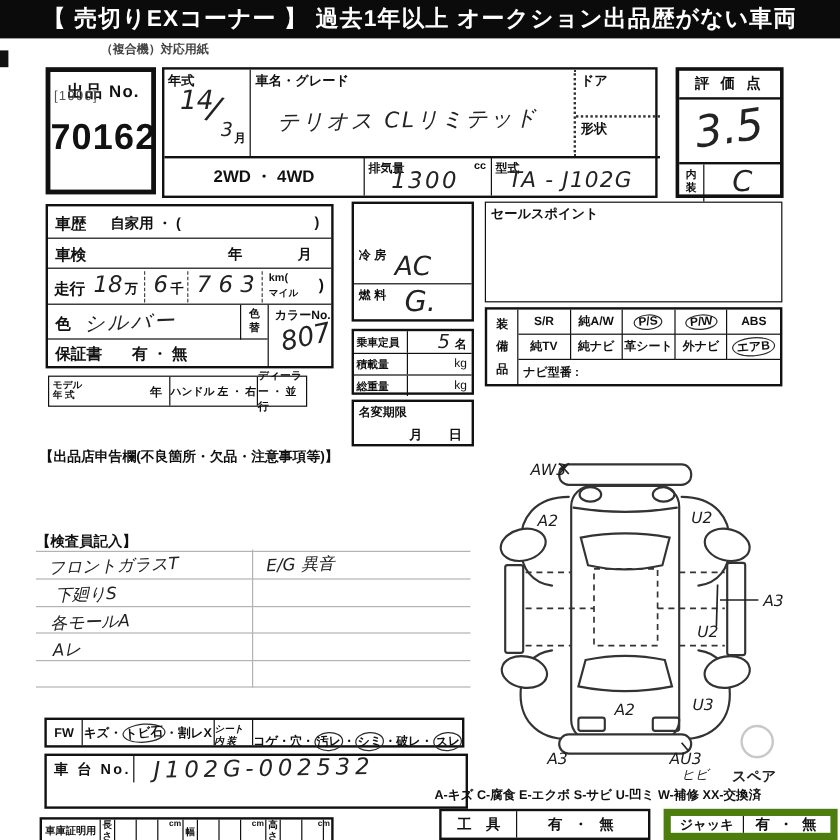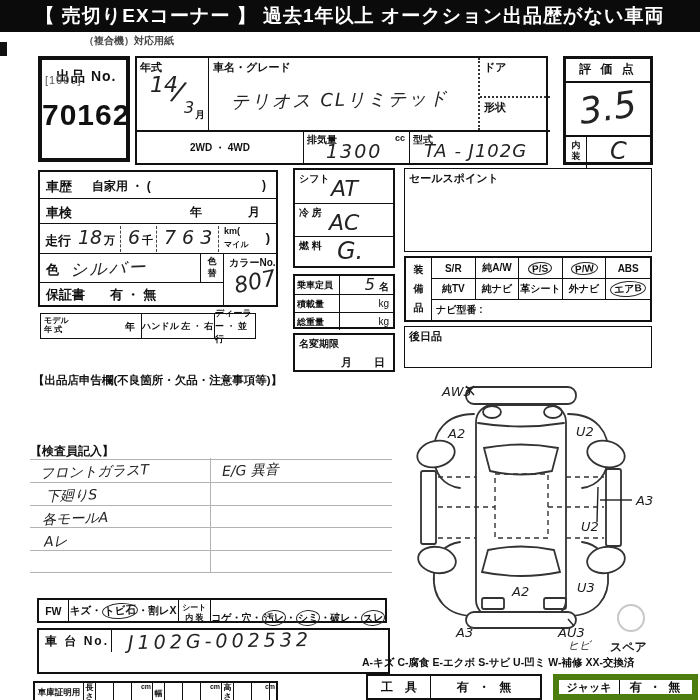--- a/index.html
+++ b/index.html
@@ -43,21 +43,21 @@
       <span class="hw abs" style="left:22px;top:30px;font-size:18px;letter-spacing:2px;transform:rotate(-1deg);">テリオス CLリミテッド</span>
     </div>
     <div class="abs cell" style="left:343px;top:0;width:70px;height:72px;">
       <span class="lbl abs" style="left:4px;top:2px;font-size:11px;">ドア</span>
       <div class="abs" style="left:0;top:38px;width:100%;border-top:2px dotted #333;"></div>
       <span class="lbl abs" style="left:4px;top:42px;font-size:11px;">形状</span>
     </div>
 
     <div class="abs cell" style="left:0;top:72px;width:167px;height:33px;border-top:2px solid #111;border-right:1.5px solid #111;
                 display:flex;align-items:center;justify-content:center;">
-      <span class="lbl" style="font-size:10px;">2WD ・ 4WD</span>
+      <span class="lbl" style="font-size:14px;">2WD ・ 4WD</span>
     </div>
     <div class="abs cell" style="left:167px;top:72px;width:106px;height:33px;border-top:2px solid #111;border-right:1.5px solid #111;">
       <span class="lbl abs" style="left:3px;top:1px;font-size:10px;">排気量</span>
       <span class="abs" style="right:4px;top:1px;font-size:9px;font-weight:bold;">cc</span>
       <span class="hw abs" style="left:22px;top:8px;font-size:19px;letter-spacing:2px;text-align:right;">1300</span>
     </div>
     <div class="abs cell" style="left:273px;top:72px;width:140px;height:33px;border-top:2px solid #111;">
       <span class="lbl abs" style="left:3px;top:1px;font-size:10px;">型式</span>
       <span class="hw abs" style="left:14px;top:8px;font-size:18px;letter-spacing:1px;">TA - J102G</span>
     </div>
@@ -116,24 +116,20 @@
       <span class="hw abs" style="left:10px;top:15px;font-size:22px;transform:rotate(-12deg);">807</span>
     </div>
 
     <div class="abs" style="left:0;top:111px;width:160px;height:22px;">
       <span class="lbl abs" style="left:6px;top:3px;font-size:13px;">保証書</span>
       <span class="lbl abs" style="left:70px;top:3px;font-size:13px;">有 ・ 無</span>
     </div>
   </div>
 
   <div class="abs" style="left:293px;top:168px;width:102px;height:100px;border:2px solid #111;">
-    <div class="abs" style="left:0;top:0;width:100%;height:34px;border-bottom:1.5px solid #111;">
-      <span class="lbl abs" style="left:4px;top:2px;font-size:10px;">シフト</span>
-      <span class="hw abs" style="left:36px;top:6px;font-size:22px;">AT</span>
-    </div>
     <div class="abs" style="left:0;top:34px;width:100%;height:33px;border-bottom:1.5px solid #111;">
       <span class="lbl abs" style="left:4px;top:2px;font-size:10px;">冷 房</span>
       <span class="hw abs" style="left:34px;top:6px;font-size:22px;">AC</span>
     </div>
     <div class="abs" style="left:0;top:67px;width:100%;height:29px;">
       <span class="lbl abs" style="left:4px;top:2px;font-size:10px;">燃 料</span>
       <span class="hw abs" style="left:42px;top:0px;font-size:24px;">G.</span>
     </div>
   </div>
 
@@ -200,23 +196,20 @@
         <span>外ナビ</span>
       </div>
     <div style="border-bottom:1.5px solid #111;display:flex;align-items:center;justify-content:center;">
         <span class="ellipse">エアB</span>
       </div>
     <div style="grid-column:2/7;display:flex;align-items:center;padding-left:4px;">
       <span>ナビ型番 :</span>
     </div>
   </div>
 
-  <div class="abs" style="left:404px;top:326px;width:248px;height:42px;border:1.8px solid #111;">
-    <span class="lbl abs" style="left:4px;top:2px;font-size:11px;">後日品</span>
-  </div>
 
   <div class="abs" style="left:40px;top:313px;width:216px;height:26px;border:1.8px solid #111;display:flex;font-size:9px;font-weight:bold;">
     <div style="width:100px;border-right:1.5px solid #111;position:relative;">
       <span class="abs" style="left:3px;top:2px;font-size:8px;line-height:1.15;"><span>モデル</span><br><span>年 式</span></span>
       <span class="abs" style="right:6px;top:6px;font-size:10px;">年</span>
     </div>
     <div style="width:72px;border-right:1.5px solid #111;display:flex;align-items:center;">
       <span>ハンドル 左 ・ 右</span>
     </div>
     <div style="flex:1;display:flex;align-items:center;justify-content:center;">
@@ -300,21 +293,21 @@
 
   <div class="abs" style="left:37px;top:598px;width:350px;height:25px;border:2px solid #111;display:flex;font-size:10.5px;font-weight:bold;align-items:stretch;">
     <div style="width:30px;border-right:1.5px solid #111;display:flex;align-items:center;justify-content:center;">
       <span>FW</span>
     </div>
     <div style="width:114px;border-right:1.5px solid #111;display:flex;align-items:center;justify-content:center;white-space:nowrap;">
       <span>キズ・</span>
         <span class="ellipse" style="padding:0 1px;">トビ石</span>
         <span>・割レX</span>
     </div>
-    <div style="width:33px;border-right:1.5px solid #111;font-size:8px;text-align:center;line-height:1.25;padding-top:3px;">
+    <div style="width:33px;border-right:1.5px solid #111;font-size:8px;line-height:1.25;padding-top:3px;font-style:italic;">
       <span>シート</span><br><span>内 装</span>
     </div>
     <div style="flex:1;display:flex;align-items:center;justify-content:center;white-space:nowrap;font-size:10px;margin-top:15px;">
       <span>コゲ・穴・</span>
         <span class="ellipse" style="padding:0 1px;">汚レ</span>
         <span>・</span>
         <span class="ellipse" style="padding:0 1px;">シミ</span>
         <span>・破レ・</span>
         <span class="ellipse" style="padding:0 1px;">スレ</span>
     </div>

